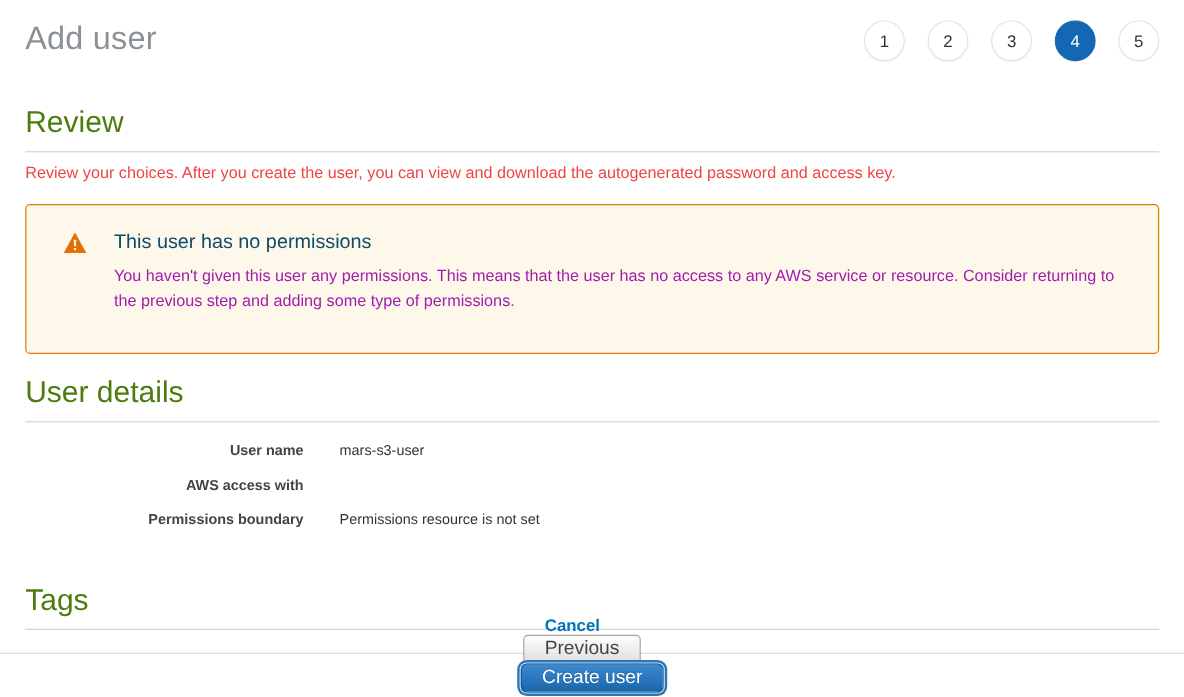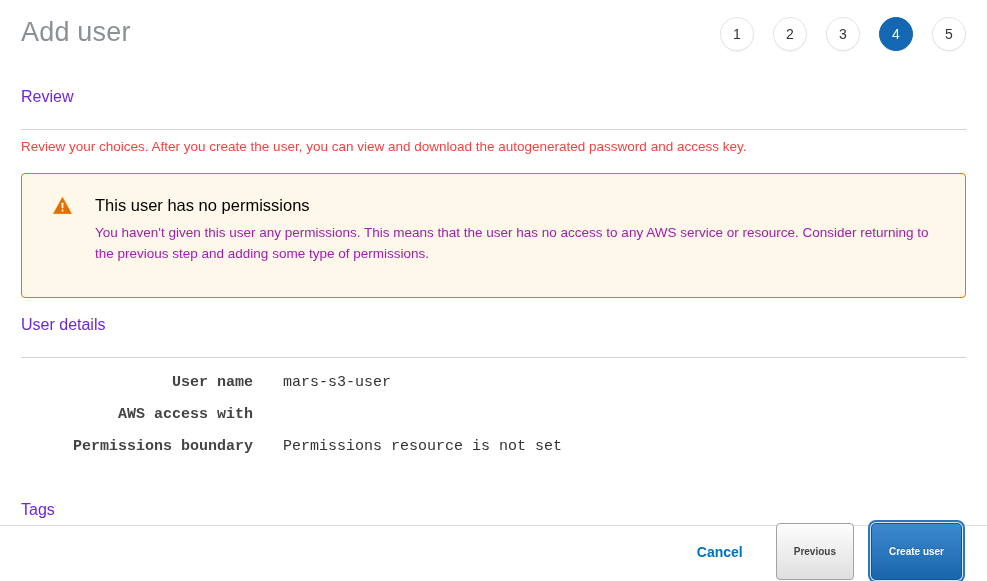--- a/index.html
+++ b/index.html
@@ -40,24 +40,24 @@
     cursor: pointer;
   }
   .step.active {
     background: #1467b3;
     border-color: #1467b3;
     color: #fff;
   }
 
   
   .section-heading {
-    font-size: 16px;
-    font-weight: normal;
-    color: #6d28d9;
-    padding-bottom: 23px;
+    font-size: 25px;
+    font-weight: normal;
+    color: #4d7c0f;
+    padding-bottom: 9px;
     border-bottom: 1px solid #cfd4d9;
   }
   .review-section { margin-top: 26px; }
   .section-desc {
     margin-top: 9px;
     font-size: 13.5px;
     color: #ef4444;
   }
 
   
@@ -67,39 +67,38 @@
     border-radius: 4px;
     background: #fdf8e9;
     padding: 22px 30px 33px 31px;
     display: flex;
     align-items: flex-start;
   }
   .warning-icon { flex: 0 0 auto; margin-right: 23px; margin-top: 1px; }
   .warning-title {
     font-size: 16.5px;
     font-weight: normal;
-    color: #000000;
+    color: #0c4a6e;
   }
   .warning-body {
     margin-top: 7px;
     font-size: 13.5px;
     line-height: 21px;
     color: #a21caf;
     max-width: 860px;
   }
 
   
   .details-section { margin-top: 18px; }
   .details-rows { margin-top: 8px; }
   .detail-row {
     display: flex;
     align-items: center;
     padding: 7.5px 0;
-    font-size: 15px;
-    font-family: Liberation Mono, monospace;
+    font-size: 12px;
   }
   .detail-label {
     width: 232px;
     text-align: right;
     font-weight: bold;
     color: #444;
     flex: 0 0 auto;
   }
   .detail-value { margin-left: 30px; color: #333; }
 
@@ -111,40 +110,41 @@
     font-style: italic;
     color: #333;
   }
 
   
   .footer {
     position: absolute;
     left: 0; right: 0; bottom: 0;
     border-top: 1px solid #dddddd;
     background: #fff;
-    height: 56px;
+    height: 37px;
     display: flex;
     justify-content: flex-end;
     align-items: center;
     padding: 0 25px 4px 25px;
+    flex-direction: column;
   }
   .cancel-link {
     font-size: 14px;
     font-weight: bold;
     color: #0073bb;
     text-decoration: none;
     cursor: pointer;
     margin-right: 33px;
   }
   .btn {
     font-family: "Liberation Sans", "DejaVu Sans", sans-serif;
-    font-size: 10px;
-    font-weight: bold;
+    font-size: 16px;
+    font-weight: normal;
     border-radius: 4px;
-    padding: 22px 17px;
+    padding: 2px 17px;
     cursor: pointer;
   }
   .btn-secondary {
     background: linear-gradient(#fdfdfd, #dfdfdf);
     border: 1px solid #a3a3a3;
     color: #444;
     margin-right: 17px;
   }
   .btn-primary {
     background: linear-gradient(#3d89d0, #1a66ad);

